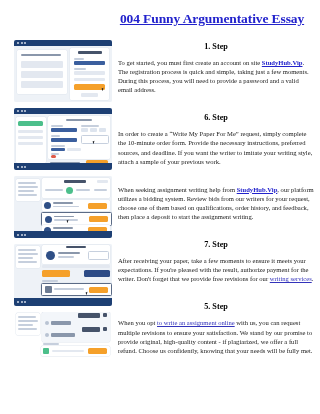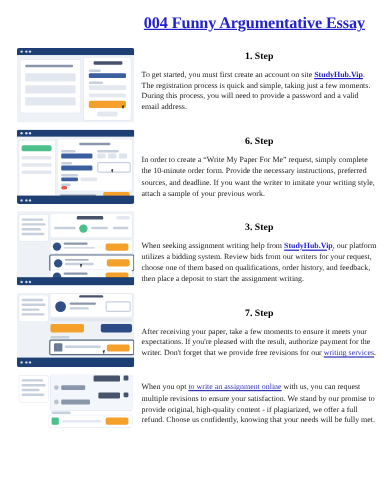--- a/index.html
+++ b/index.html
@@ -383,26 +383,26 @@
     <div class="step-heading">1. Step</div>
     <p class="step-body"><span>To get started, you must first create an account on site </span><a class="inline-link" href="#">StudyHub.Vip</a><span>. The registration process is quick and simple, taking just a few moments. During this process, you will need to provide a password and a valid email address.</span></p>
   </div>
 
   <div class="step-block sp2">
     <div class="step-heading">6. Step</div>
     <p class="step-body"><span>In order to create a “Write My Paper For Me” request, simply complete the 10-minute order form. Provide the necessary instructions, preferred sources, and deadline. If you want the writer to imitate your writing style, attach a sample of your previous work.</span></p>
   </div>
 
   <div class="step-block sp3">
-    <div class="step-heading">3. Step</div>
     <p class="step-body"><span>When seeking assignment writing help from </span><a class="inline-link" href="#">StudyHub.Vip</a><span>, our platform utilizes a bidding system. Review bids from our writers for your request, choose one of them based on qualifications, order history, and feedback, then place a deposit to start the assignment writing.</span></p>
   </div>
 
   <div class="step-block sp4">
     <div class="step-heading">7. Step</div>
     <p class="step-body"><span>After receiving your paper, take a few moments to ensure it meets your expectations. If you're pleased with the result, authorize payment for the writer. Don't forget that we provide free revisions for our </span><a class="inline-link plain" href="#">writing services</a><span>.</span></p>
   </div>
 
   <div class="step-block sp5">
+    <div class="step-heading">5. Step</div>
     <p class="step-body"><span>When you opt </span><a class="inline-link plain" href="#">to write an assignment online</a><span> with us, you can request multiple revisions to ensure your satisfaction. We stand by our promise to provide original, high-quality content - if plagiarized, we offer a full refund. Choose us confidently, knowing that your needs will be fully met.</span></p>
   </div>
 
 </div>
 
 </body></html>

